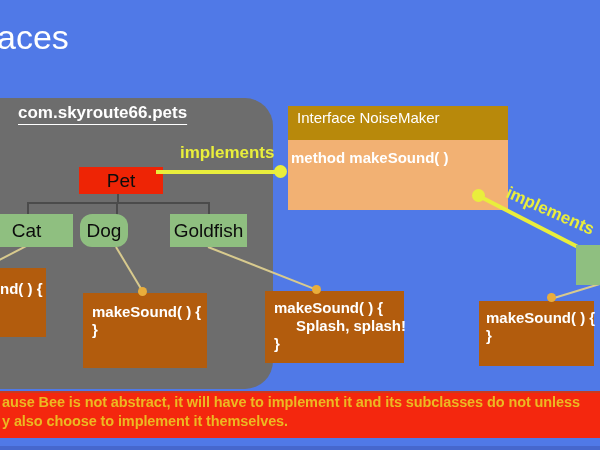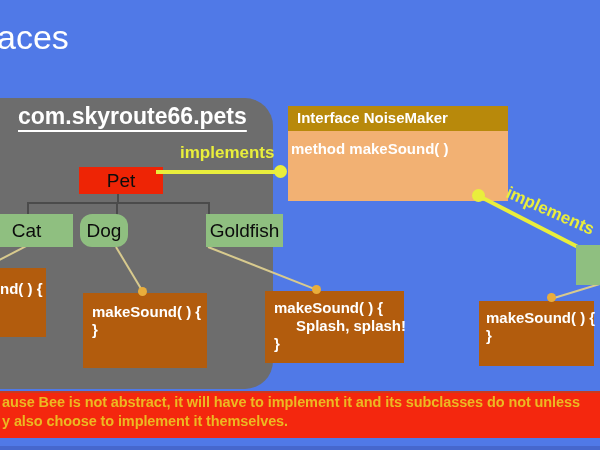--- a/index.html
+++ b/index.html
@@ -12,38 +12,38 @@
   html,body{margin:0;padding:0;}
   #canvas{
     position:relative;width:600px;height:450px;overflow:hidden;
     background:var(--background);
     font-family:"Liberation Sans",sans-serif;
   }
   .abs{position:absolute;}
   .slide-title{color:#fff;font-size:34px;font-weight:400;}
   .panel{background:var(--panel_gray);border-radius:28px;}
   .pkg-label{
-    color:#fff;font-size:23px;font-weight:700;white-space:nowrap;
+    color:#fff;font-size:17px;font-weight:700;white-space:nowrap;
     text-decoration-line:underline;text-decoration-style:wavy;
     text-decoration-color:#d84a3a;text-decoration-thickness:1.5px;text-underline-offset:6px;text-decoration:underline;
   }
   .tree-line{background:var(--tree_line);}
   .class-box{
     background:var(--class_green);color:#0c0c0c;font-size:19px;
     display:flex;align-items:center;justify-content:center;white-space:nowrap;
   }
   .pet-box{background:var(--pet_red);margin-top:7px;}
   .yellow-line{background:var(--implements_yellow);height:3.5px;transform-origin:0 50%;}
   .thin-line{background:var(--connector_tan);height:2px;transform-origin:0 50%;}
   .dot-yellow{width:13px;height:13px;border-radius:50%;background:var(--implements_yellow);}
   .dot-orange{width:9px;height:9px;border-radius:50%;background:var(--dot_orange);}
   .impl-label{color:var(--implements_yellow);font-size:17px;font-weight:700;white-space:nowrap;transform-origin:0 0;}
   .iface{width:220px;}
-  .iface-header{background:var(--interface_header_gold);color:#fff;font-size:15px;font-weight:700;
-    height:25px;line-height:24px;padding-left:9px;white-space:nowrap;}
+  .iface-header{background:var(--interface_header_gold);color:#fff;font-size:15px;font-weight:400;
+    height:34px;line-height:24px;padding-left:9px;white-space:nowrap;}
   .iface-body{background:var(--interface_body_orange);color:#fff;font-size:15px;font-weight:700;
     height:70px;padding:9px 0 0 3px;box-sizing:border-box;white-space:nowrap;}
   .code-box{background:var(--code_brown);color:#fff;font-size:15px;font-weight:700;
     line-height:18px;box-sizing:border-box;white-space:nowrap;}
   .code-ind{padding-left:22px;}
   .banner{background:var(--banner_red);border-top:2px solid #c93a1f;box-sizing:border-box;}
   .banner-text{color:var(--banner_text_yellow);font-size:14.5px;font-weight:700;
     line-height:19px;letter-spacing:-0.1px;white-space:nowrap;}
 </style>
 </head>
@@ -71,21 +71,21 @@
   <div class="abs class-box pet-box" style="left:79px;top:160px;width:84px;height:27px;">
     <span>Pet</span>
   </div>
 
   <div class="abs class-box" style="left:-20px;top:214px;width:93px;height:33px;">
     <span>Cat</span>
   </div>
   <div class="abs class-box" style="left:80px;top:214px;width:48px;height:33px;border-radius:12px;">
     <span>Dog</span>
   </div>
-  <div class="abs class-box" style="left:170px;top:214px;width:77px;height:33px;margin-left:36px;">
+  <div class="abs class-box" style="left:170px;top:214px;width:77px;height:33px;">
     <span>Goldfish</span>
   </div>
 
   <div class="abs yellow-line" style="left:156px;top:170px;width:125px;"></div>
   <div class="abs impl-label" style="left:180px;top:143px;">implements</div>
   <div class="abs dot-yellow" style="left:274px;top:165px;"></div>
 
   <div class="abs iface" style="left:288px;top:106px;">
     <div class="iface-header">
       <span>Interface NoiseMaker</span>

